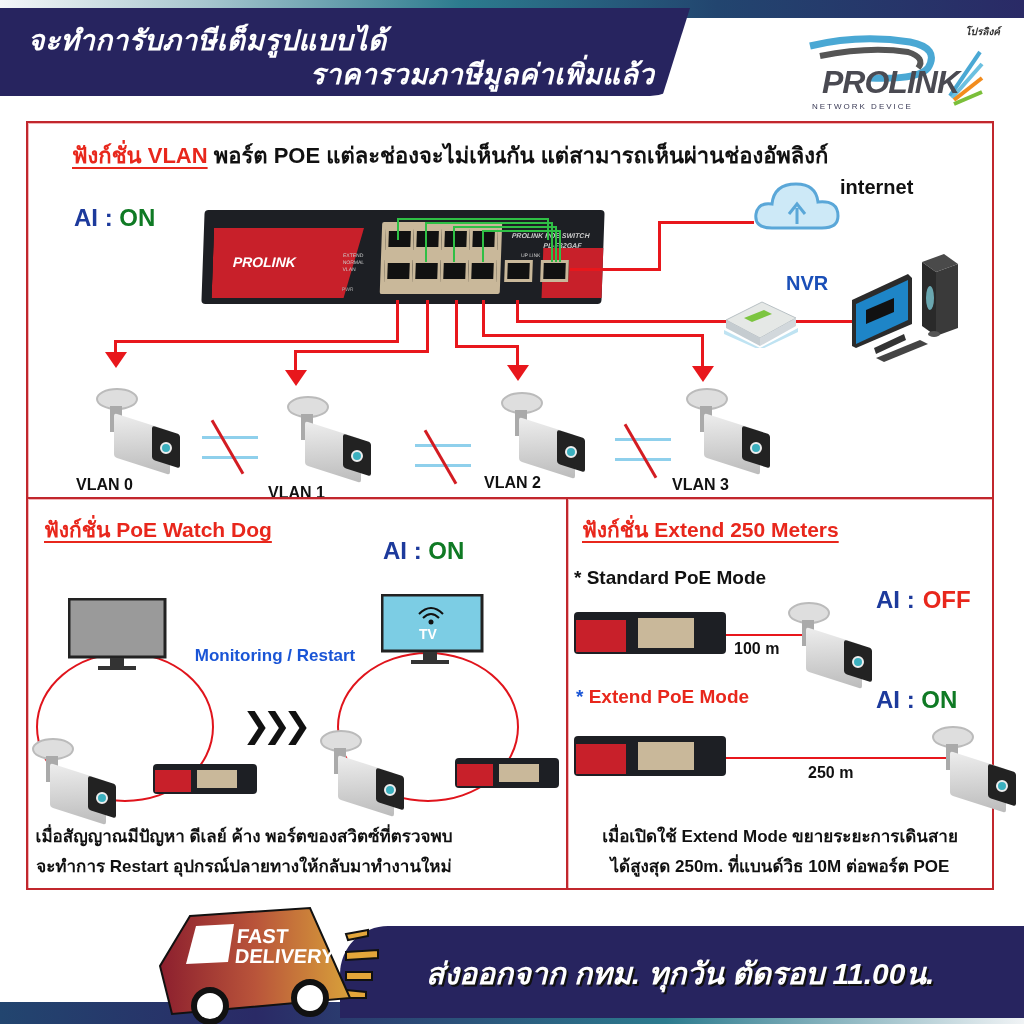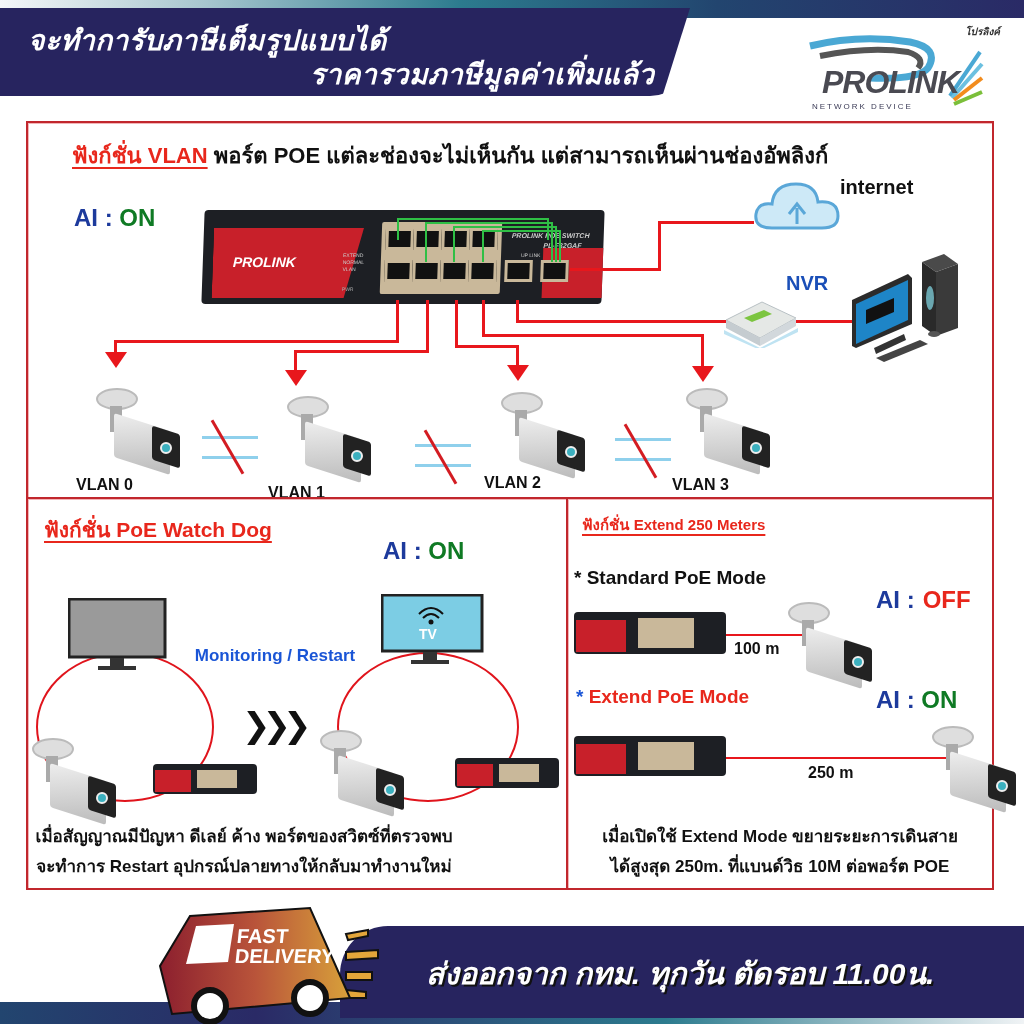--- a/index.html
+++ b/index.html
@@ -54,21 +54,21 @@
   .vlan-label { font-size: 16px; font-weight: bold; color: #111; }
   .x-arrows { position: absolute; width: 60px; height: 50px; }
   .x-arrows .a { position: absolute; height: 3px; background: #8fd0ec; width: 56px; }
   .x-arrows .slash { position: absolute; left: 26px; top: -4px; width: 3px; height: 62px; background: #d31c22; transform: rotate(-30deg); }
 
   .cloud { left: 752px; top: 176px; width: 90px; height: 56px; }
   .inet { left: 840px; top: 176px; font-size: 20px; font-weight: bold; color: #111; }
   .nvr-label { left: 786px; top: 272px; font-size: 20px; font-weight: bold; color: #1a4fb8; }
 
   .dog-title { left: 44px; top: 513px; font-size: 21px; }
-  .ext-title { left: 582px; top: 513px; font-size: 15px; }
+  .ext-title { left: 582px; top: 513px; font-size: 21px; }
 
   .monitor { position: absolute; }
   .circle { position: absolute; border: 2.5px solid #e0141c; border-radius: 50%; }
   .poe-auto { left: 160px; top: 645px; width: 230px; text-align: center; font-size: 17px; font-weight: bold; color: #1a55d6; line-height: 22px; }
   .chev { left: 242px; top: 705px; font-size: 34px; font-weight: 900; color: #111; letter-spacing: -8px; }
   .desc { font-size: 17px; font-weight: bold; color: #111; text-align: center; line-height: 30px; }
 
   .std-mode { left: 574px; top: 567px; font-size: 19px; font-weight: bold; color: #111; }
   .ext-mode { left: 576px; top: 686px; font-size: 19px; font-weight: bold; color: #e8271c; }
   .ext-mode .star { color: #1a55d6; }

